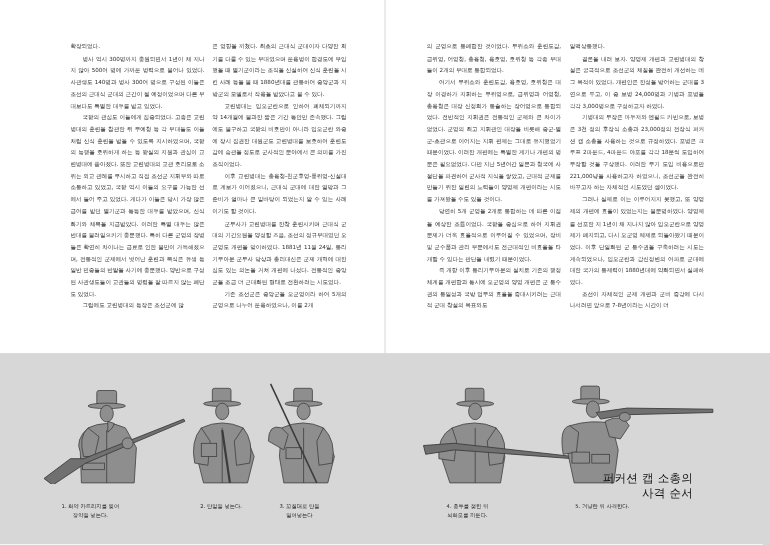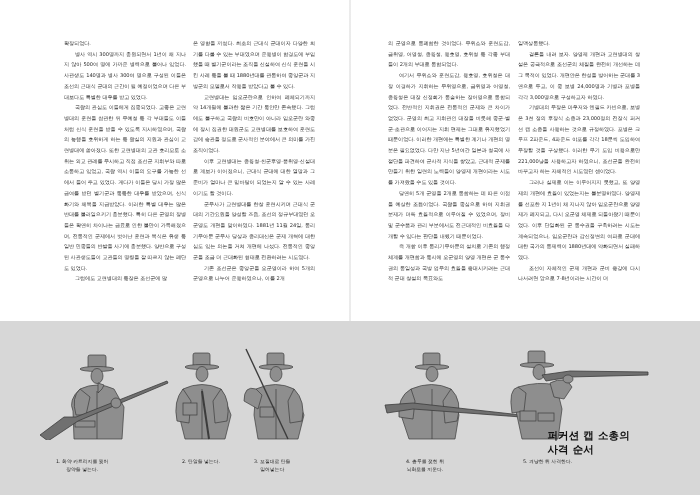--- a/index.html
+++ b/index.html
@@ -22,22 +22,22 @@
     .para.indent { text-indent: 11px; }
 
     .figure-band { position: absolute; left: 0; top: 321px; width: 700px; height: 174px; background: #d7d7d7; }
 
     .figure { position: absolute; }
     .figure svg { display: block; }
     .caption {
       position: absolute; font-size: 4.8px; line-height: 8px; color: #1e1e1e; text-align: center; white-space: nowrap;
     }
     .fig-title {
-      position: absolute; right: 70px; top: 428px; 
-      font-weight: bold; font-size: 10.5px; line-height: 14px; color: #111111; letter-spacing: 0.2px;
+      position: absolute; right: 70px; top: 428px; text-align: right;
+      font-weight: normal; font-size: 10.5px; line-height: 14px; color: #111111; letter-spacing: 0.2px;
     }
   </style>
 </head>
 <body>
 
 <div class="page-spread">
   <div class="gutter"></div>
 
   <div class="column col-1">
     <span class="para">확장되었다.</span>

